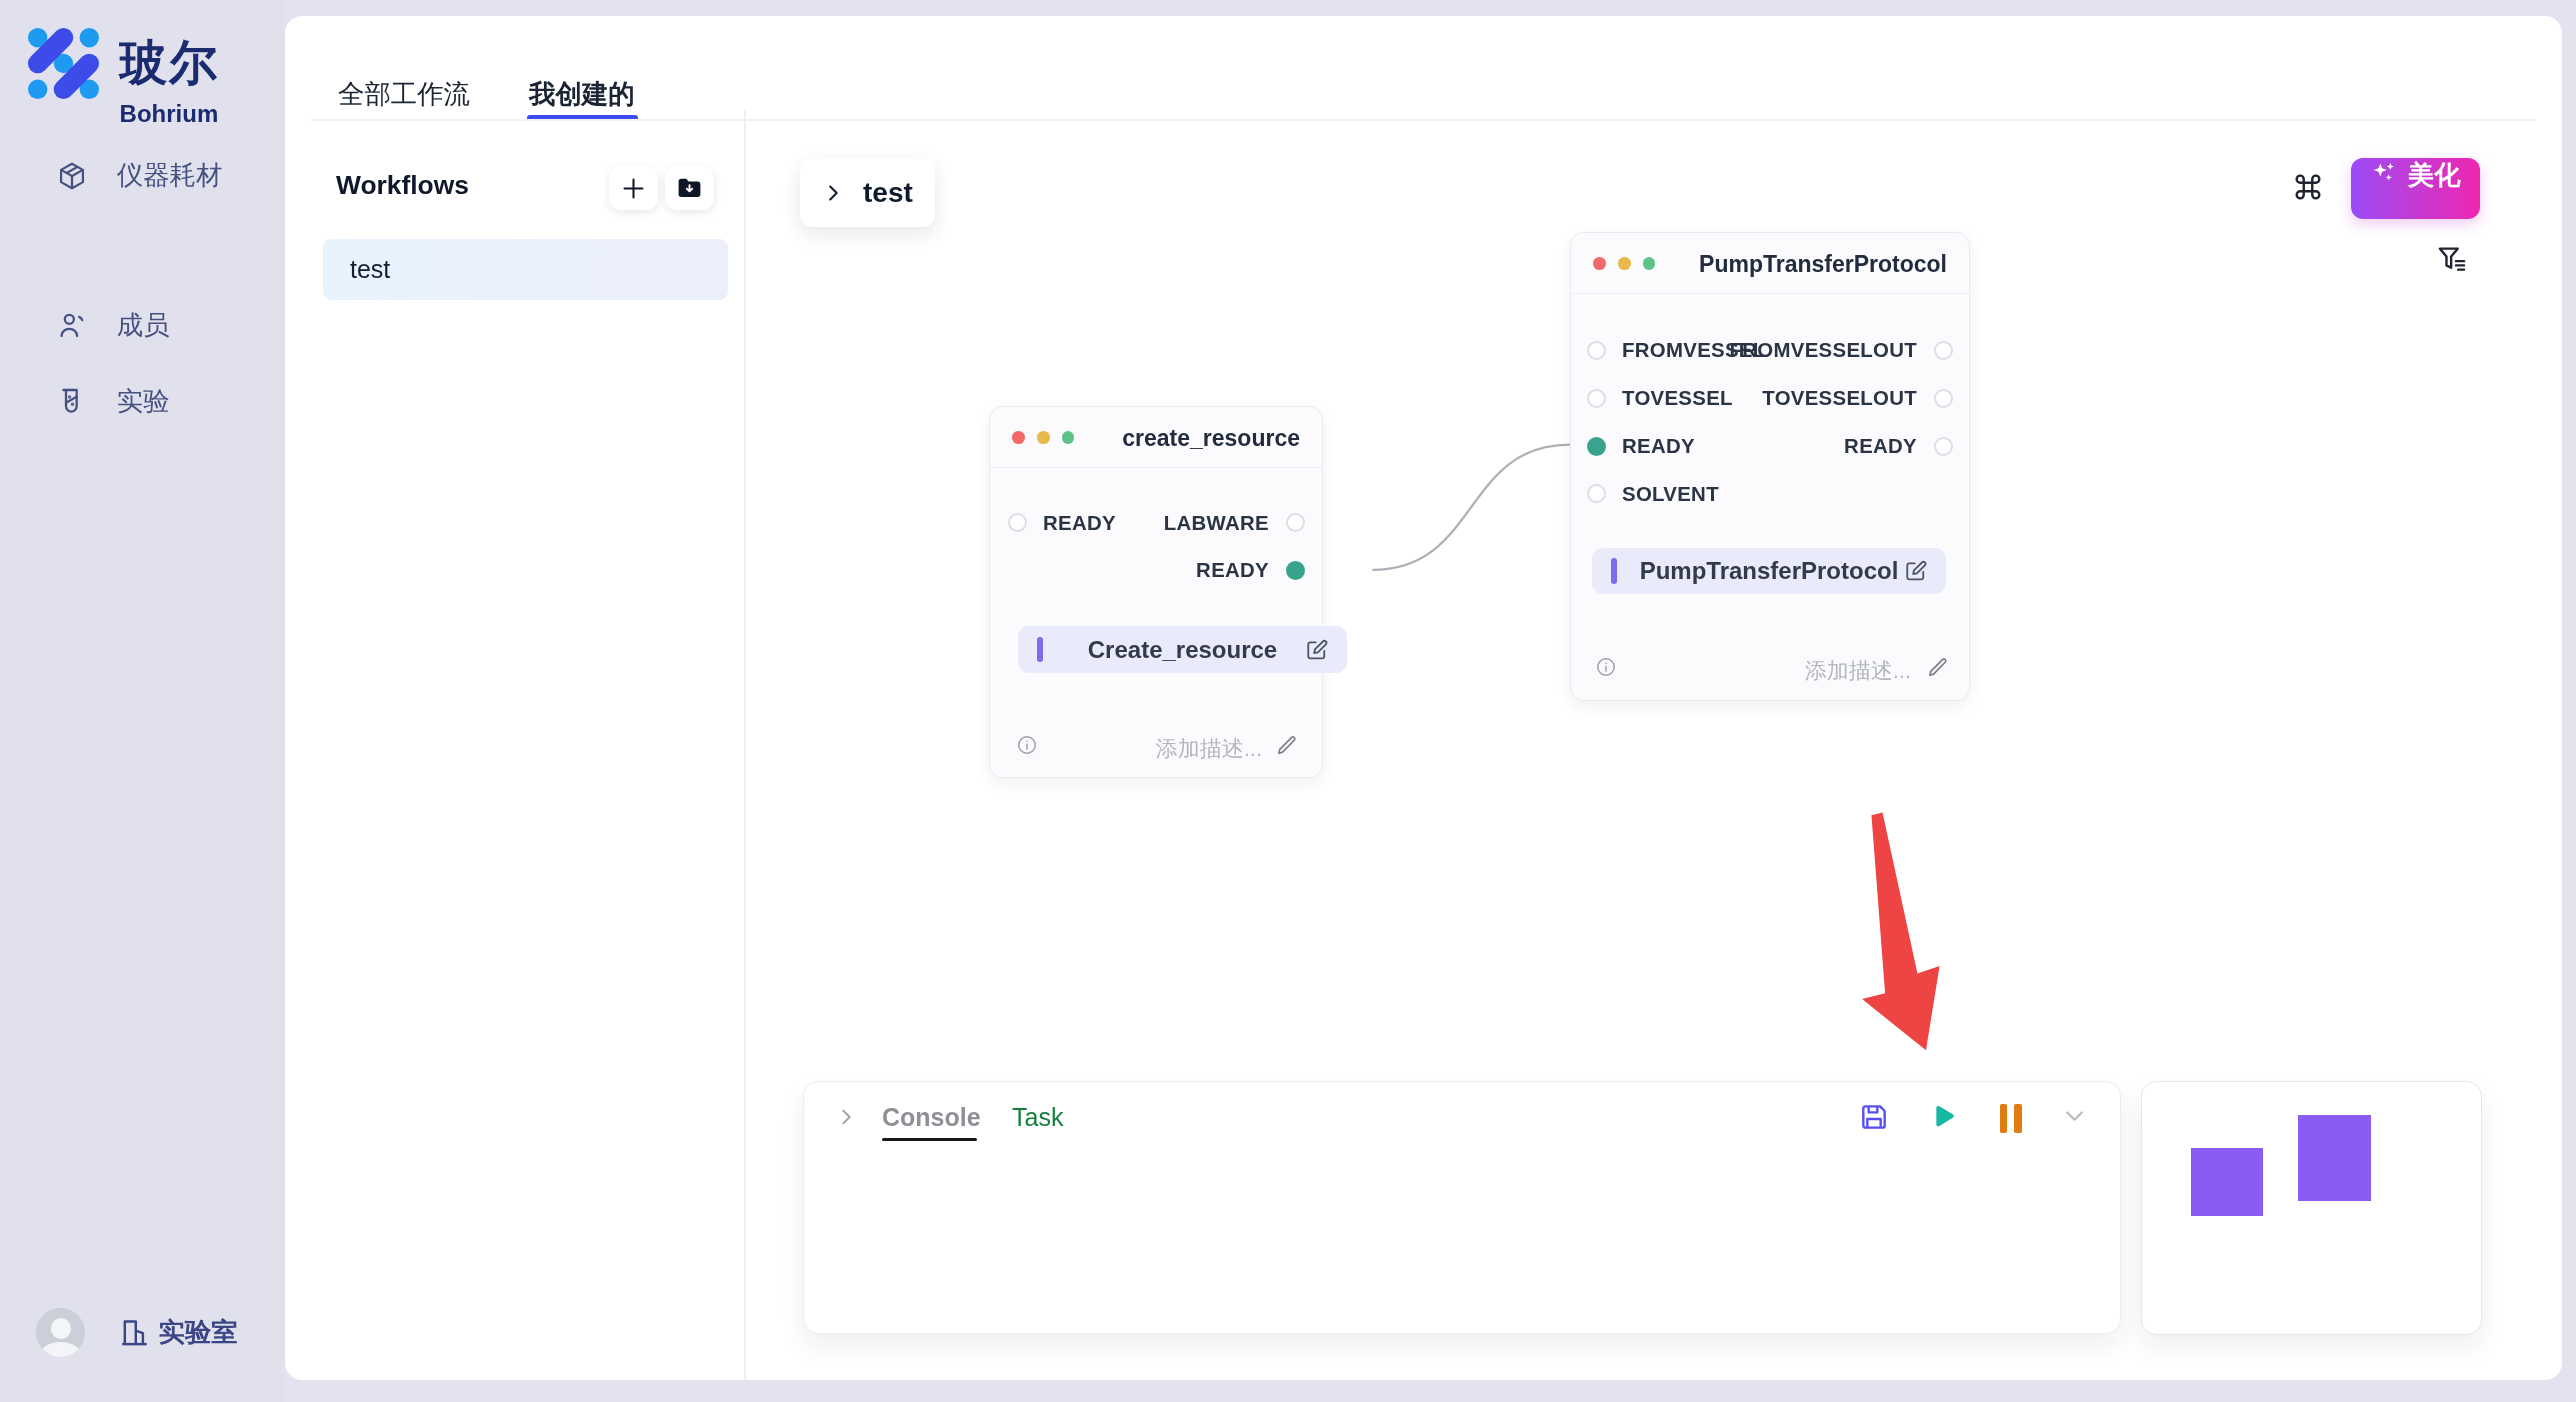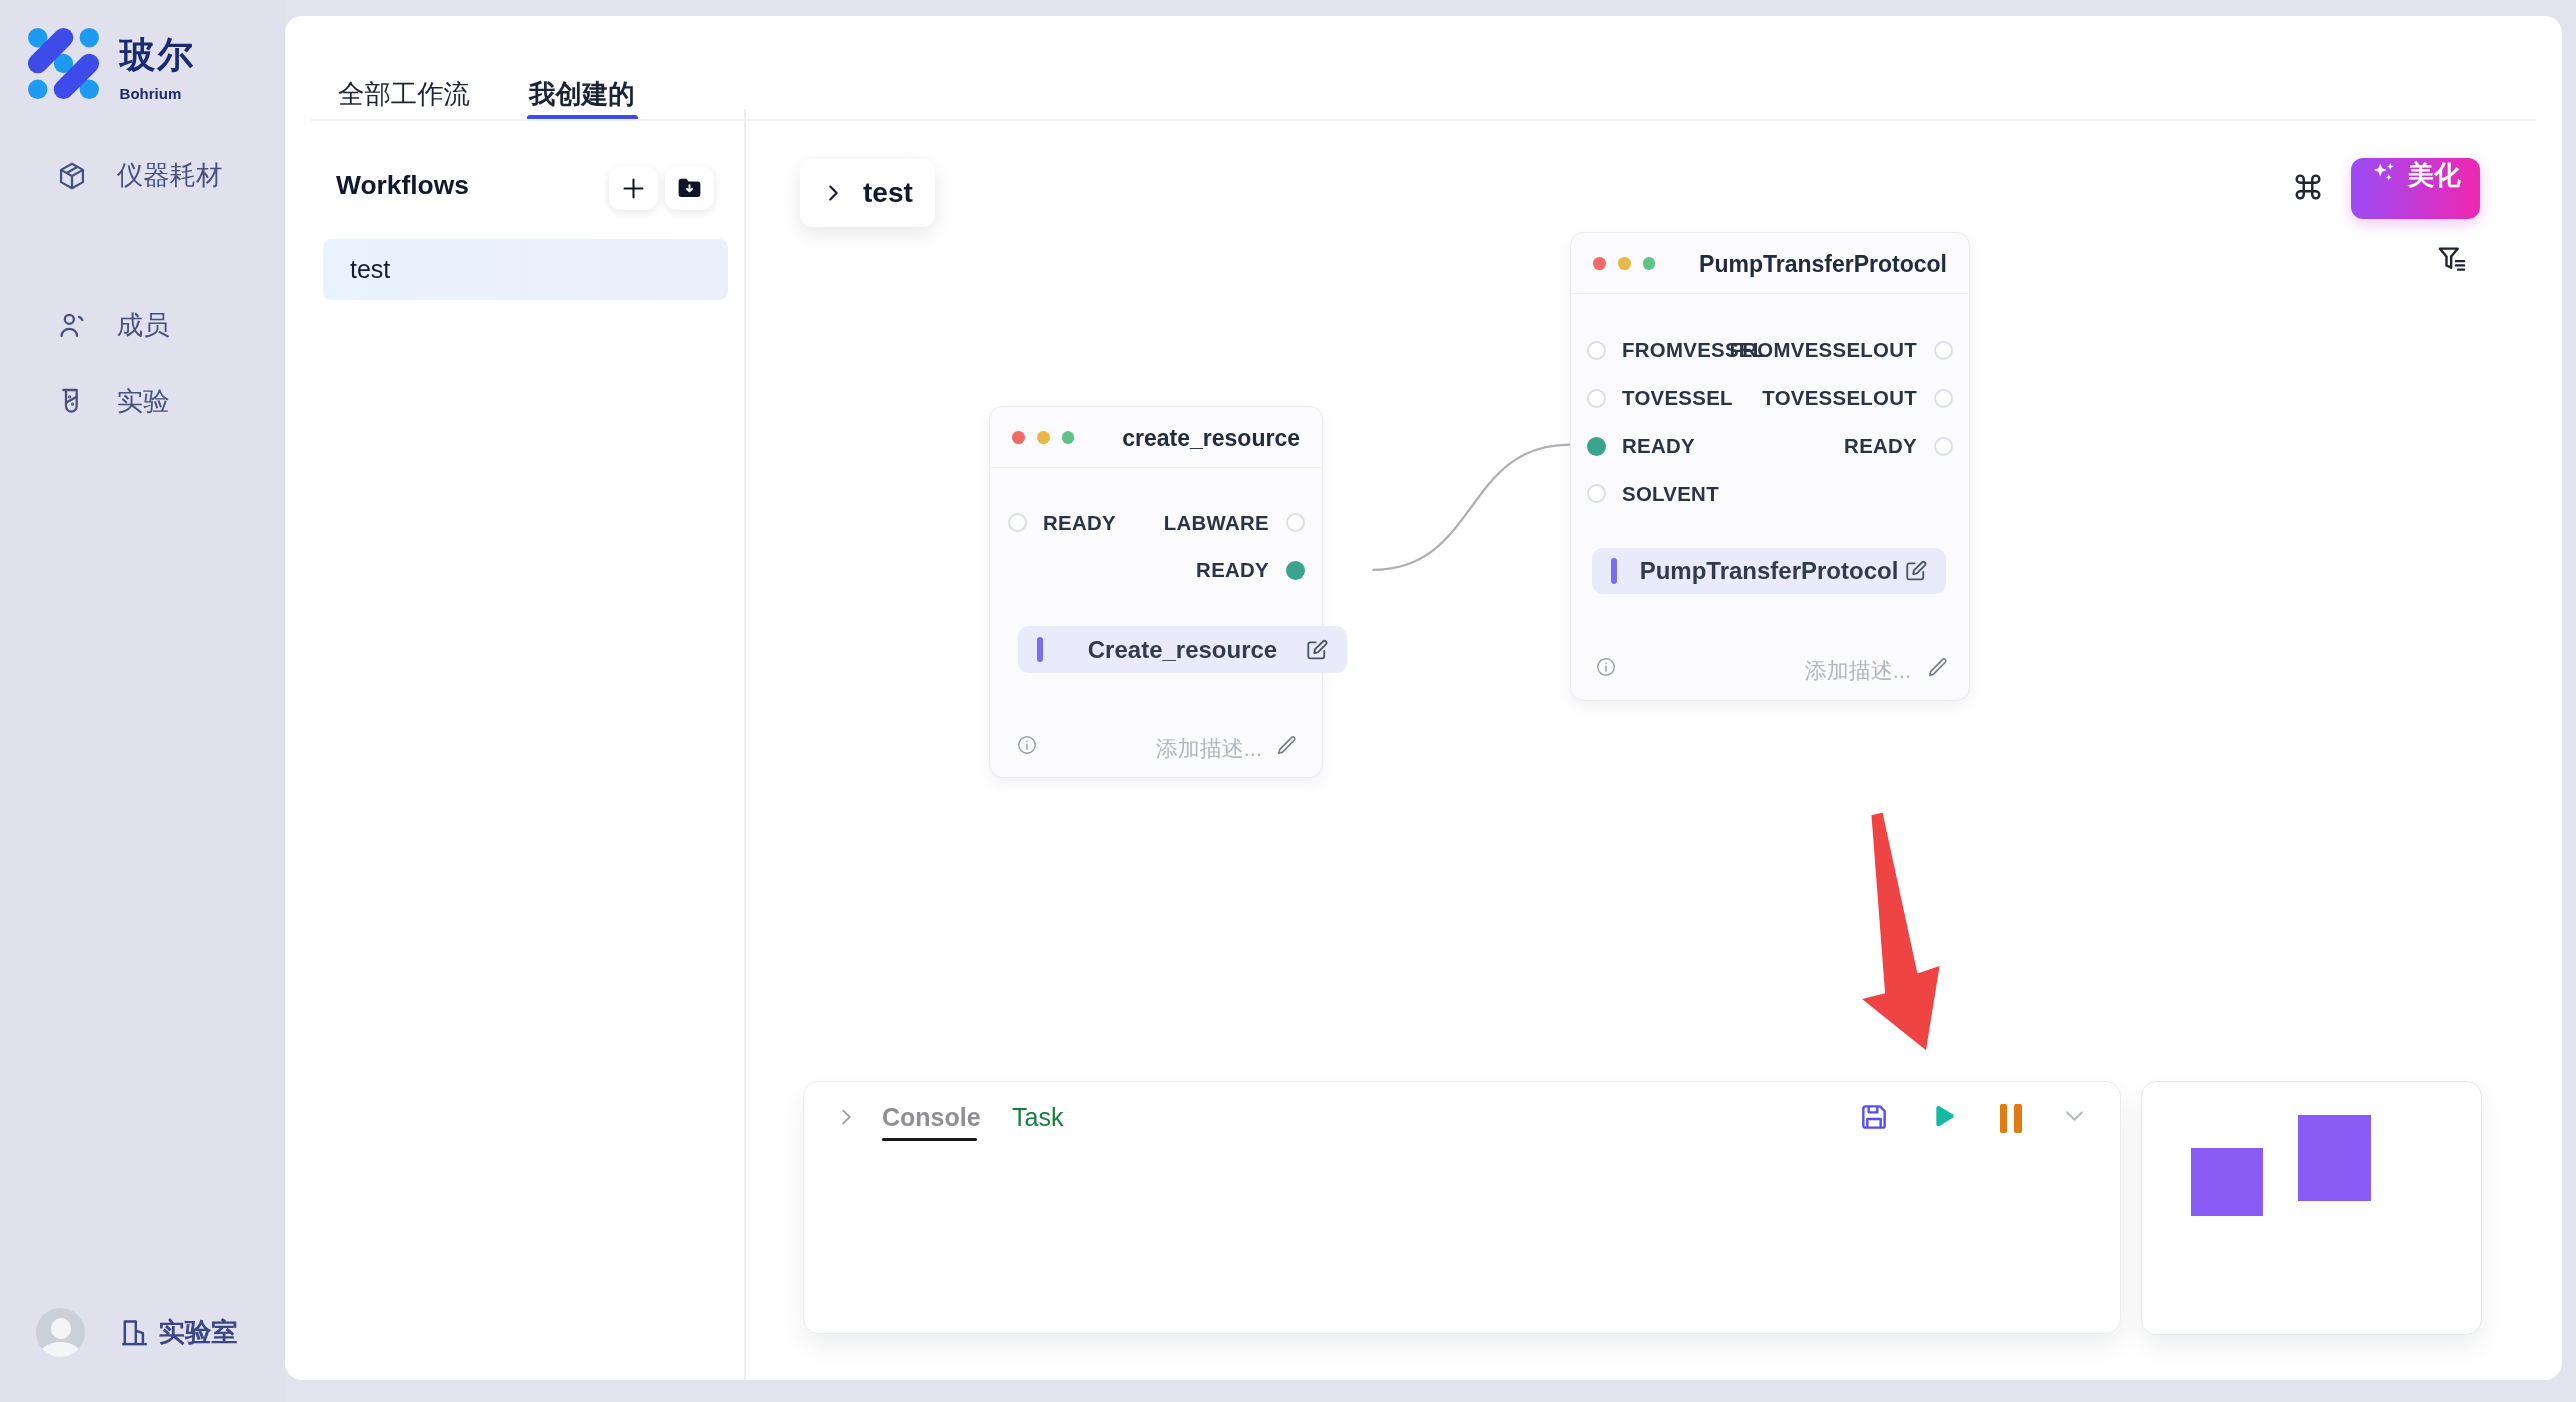--- a/index.html
+++ b/index.html
@@ -7,22 +7,22 @@
     width:2576px;height:1402px;position:relative;overflow:hidden;
     background:#E3E3F0;
     font-family:"Liberation Sans",sans-serif;
     -webkit-font-smoothing:antialiased;
   }
   
   .sidebar{position:absolute;left:0;top:0;width:285px;height:1402px;background:#E1E1EE;}
   .logo-row{position:absolute;left:25.6px;top:25.6px;display:flex;align-items:flex-start;}
   .logo-mark{width:75px;height:75px;}
   .logo-text{margin-left:19px;margin-top:5.1px;color:#1A2B70;}
-  .logo-title{font-size:36px;font-weight:bold;letter-spacing:1.7px;}
-  .logo-sub{font-size:15px;font-weight:bold;margin-top:5.1px;}
+  .logo-title{font-size:48px;font-weight:bold;letter-spacing:1.7px;}
+  .logo-sub{font-size:24px;font-weight:bold;margin-top:5.1px;}
   .nav-item{position:absolute;left:12.8px;width:258px;height:65px;display:flex;align-items:center;color:#46517F;cursor:pointer;}
   .nav-item .nicon{width:32px;height:32px;margin-left:43px;flex:0 0 auto;color:#46517F;}
   .nav-item .nlabel{font-size:26.4px;margin-left:29px;}
   .nav-item.active{background:#FFFFFF;border-radius:32px;box-shadow:0 1.7px 5.1px rgba(30,40,90,.05);}
   .nav-item.active .nicon{color:#4850E4;}
   .nav-item.active .nlabel{color:#212C54;font-weight:bold;}
   .side-footer{position:absolute;left:36px;top:1308px;display:flex;align-items:center;}
   .avatar{width:49px;height:49px;border-radius:50%;background:#CBCFD8;position:relative;overflow:hidden;}
   .avatar .head{position:absolute;left:14.5px;top:10.2px;width:20.4px;height:20.4px;border-radius:50%;background:#F4F5F8;}
   .avatar .shoulders{position:absolute;left:4.3px;top:34px;width:41px;height:25.6px;border-radius:50%;background:#F4F5F8;}

